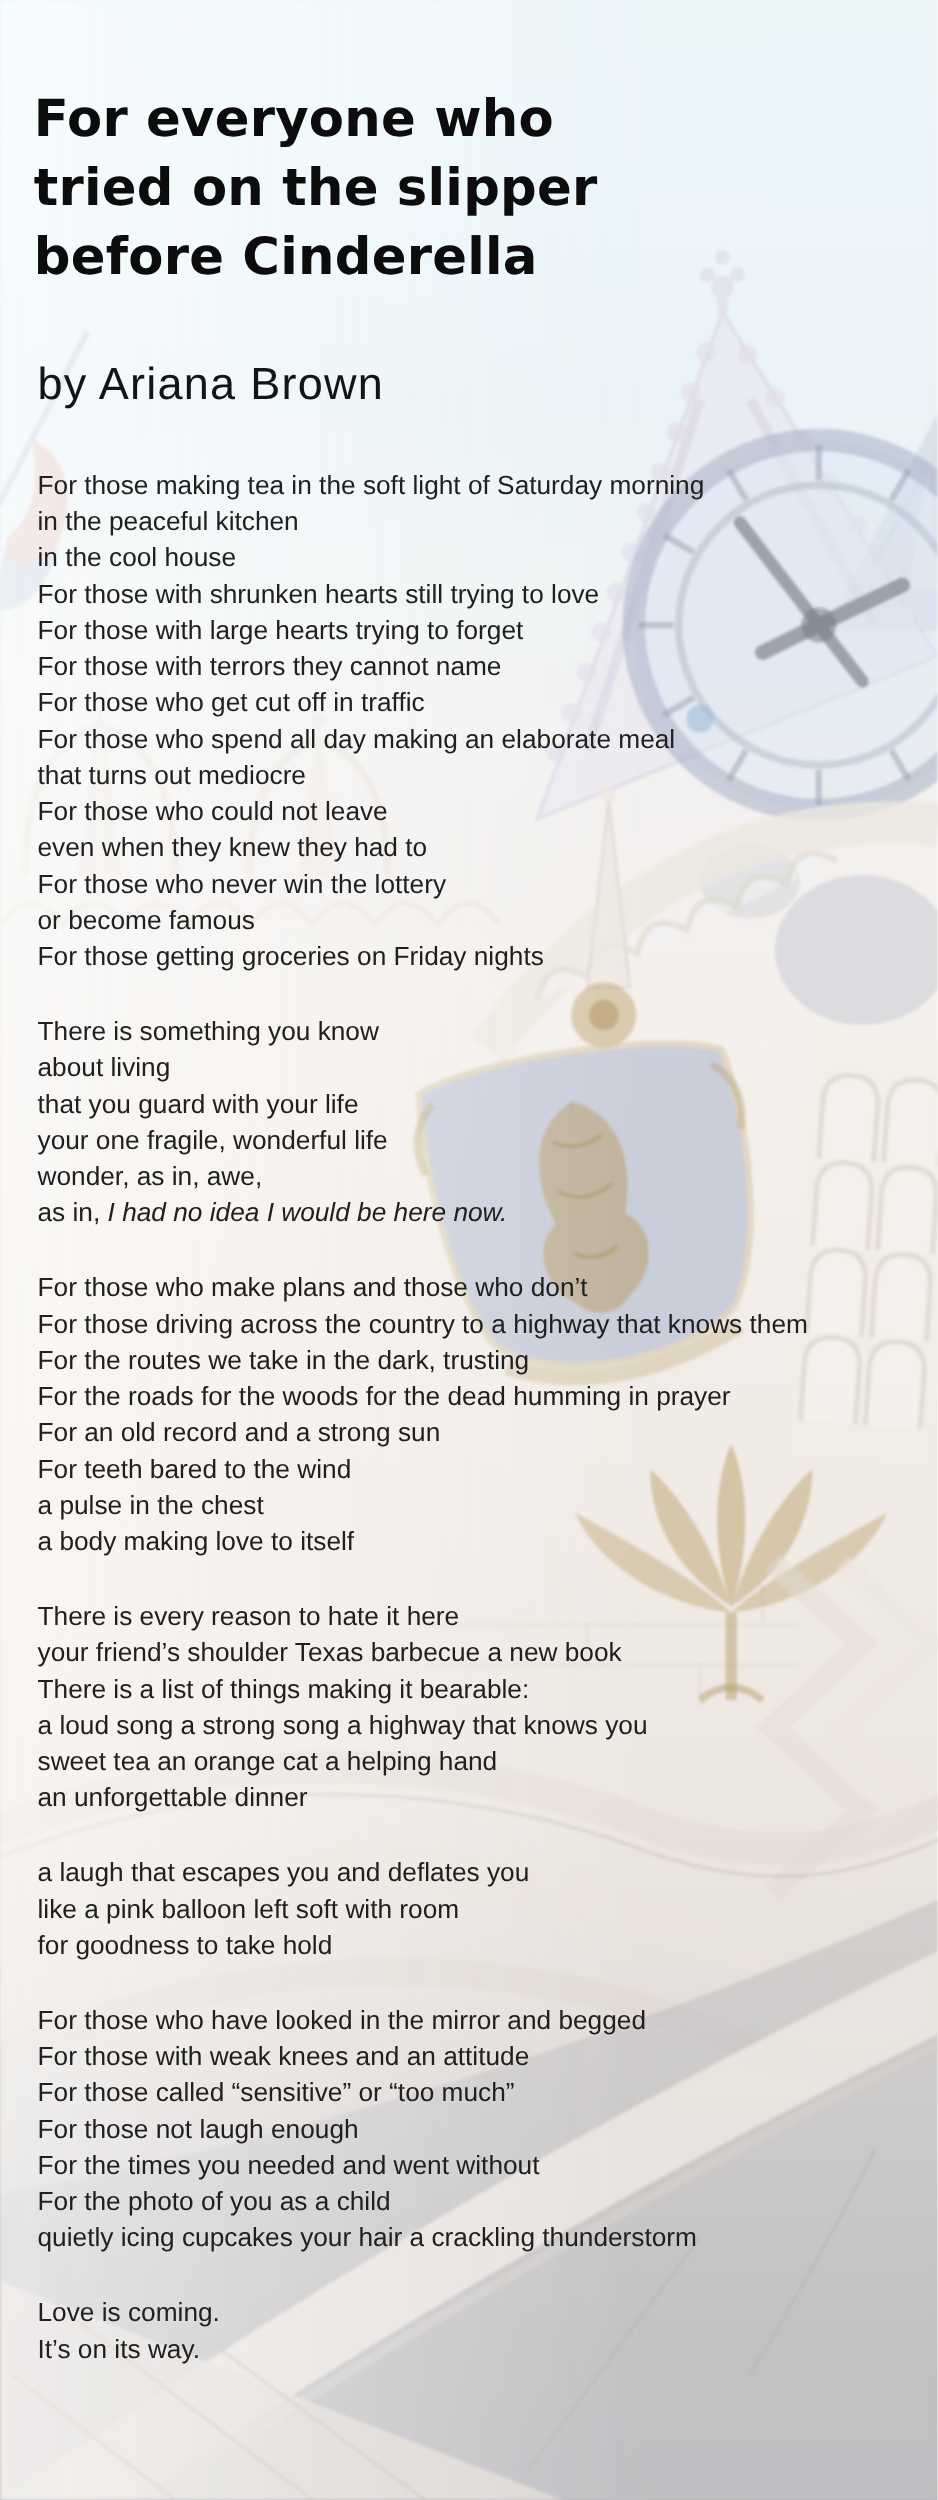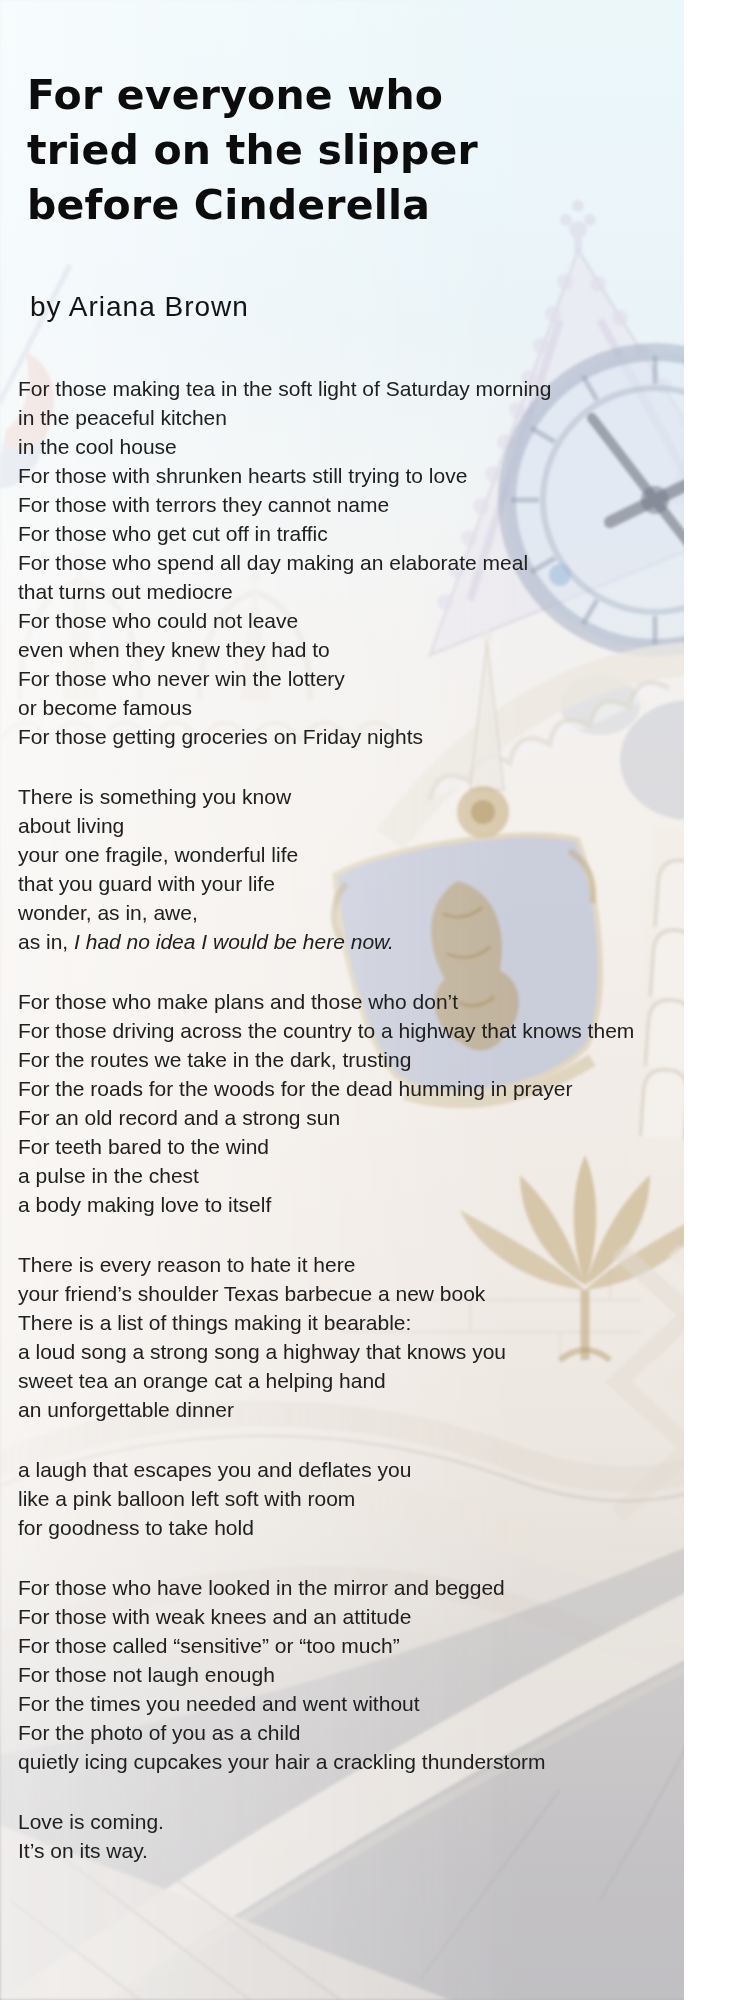--- a/index.html
+++ b/index.html
@@ -1,18 +1,18 @@
 <!DOCTYPE html>
 <html><head>
 <meta charset="utf-8">
 <style>
   html, body { margin: 0; padding: 0; background: #ffffff; }
   .page {
     position: relative;
-    width: 684px;
+    width: 750px;
     height: 2000px;
     overflow: hidden;
     background: linear-gradient(180deg,
       #e9f6fa 0%, #e7f4f9 10%, #e6f1f6 16%, #edf2f3 24%,
       #f1efed 32%, #f2ede8 42%, #f0eae4 52%, #eee7e1 62%,
       #eae3dc 72%, #e0dad4 80%, #cdc9c7 88%, #bcbabc 94%, #b6b5b9 100%);
     font-family: "Liberation Sans", sans-serif;
   }
   .bg-photo {
     position: absolute;
@@ -28,30 +28,30 @@
     font-weight: bold;
     font-size: 41px;
     line-height: 55px;
     letter-spacing: 0.2px;
     color: #0c0c0c;
   }
   .byline {
     position: absolute;
     top: 290px;
     left: 30px;
-    font-size: 28px;
+    font-size: 36px;
     line-height: 34px;
     letter-spacing: 1px;
     color: #141414;
     text-align: center;
   }
   .poem {
     position: absolute;
     top: 374px;
-    left: 18px;
+    left: 30px;
     width: 716px;
     font-size: 21px;
     line-height: 29px;
     color: #202020;
   }
   .stanza { margin: 0 0 31px 0; }
   .poem-line { white-space: nowrap; }
   .it { font-style: italic; }
 </style>
 </head>
@@ -217,35 +217,36 @@
   </div>
 
   <div class="byline">by Ariana Brown</div>
 
   <div class="poem" id="poem">
       <div class="stanza">
         <div class="poem-line">For those making tea in the soft light of Saturday morning</div>
         <div class="poem-line">in the peaceful kitchen</div>
         <div class="poem-line">in the cool house</div>
         <div class="poem-line">For those with shrunken hearts still trying to love</div>
+        <div class="poem-line">For those with large hearts trying to forget</div>
         <div class="poem-line">For those with terrors they cannot name</div>
         <div class="poem-line">For those who get cut off in traffic</div>
         <div class="poem-line">For those who spend all day making an elaborate meal</div>
         <div class="poem-line">that turns out mediocre</div>
         <div class="poem-line">For those who could not leave</div>
         <div class="poem-line">even when they knew they had to</div>
         <div class="poem-line">For those who never win the lottery</div>
         <div class="poem-line">or become famous</div>
         <div class="poem-line">For those getting groceries on Friday nights</div>
       </div>
       <div class="stanza">
         <div class="poem-line">There is something you know</div>
         <div class="poem-line">about living</div>
+        <div class="poem-line">that you guard with your life</div>
         <div class="poem-line">your one fragile, wonderful life</div>
-        <div class="poem-line">that you guard with your life</div>
         <div class="poem-line">wonder, as in, awe,</div>
         <div class="poem-line"><span>as in, </span><span class="it">I had no idea I would be here now.</span></div>
       </div>
       <div class="stanza">
         <div class="poem-line">For those who make plans and those who don’t</div>
         <div class="poem-line">For those driving across the country to a highway that knows them</div>
         <div class="poem-line">For the routes we take in the dark, trusting</div>
         <div class="poem-line">For the roads for the woods for the dead humming in prayer</div>
         <div class="poem-line">For an old record and a strong sun</div>
         <div class="poem-line">For teeth bared to the wind</div>

